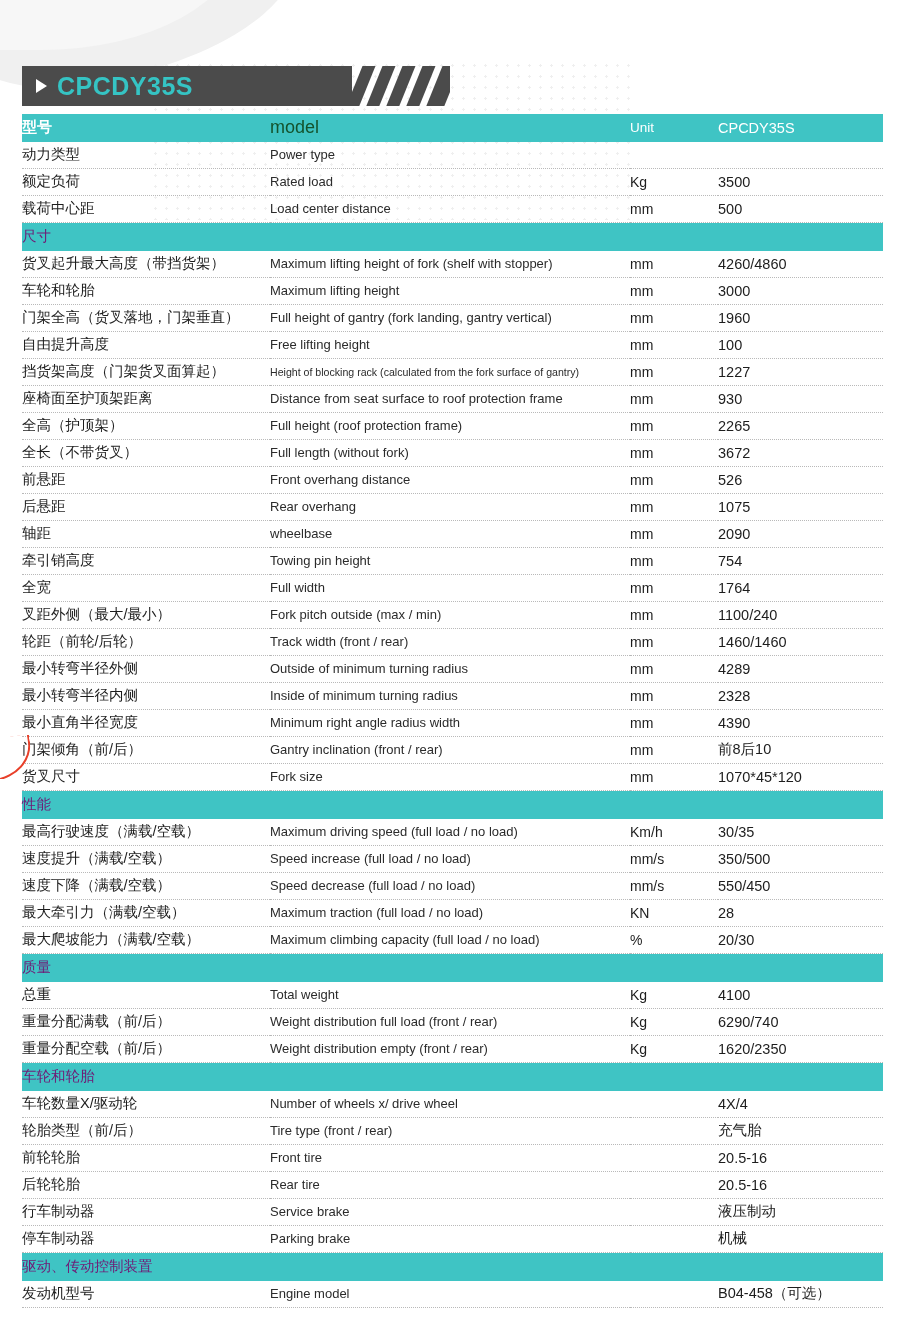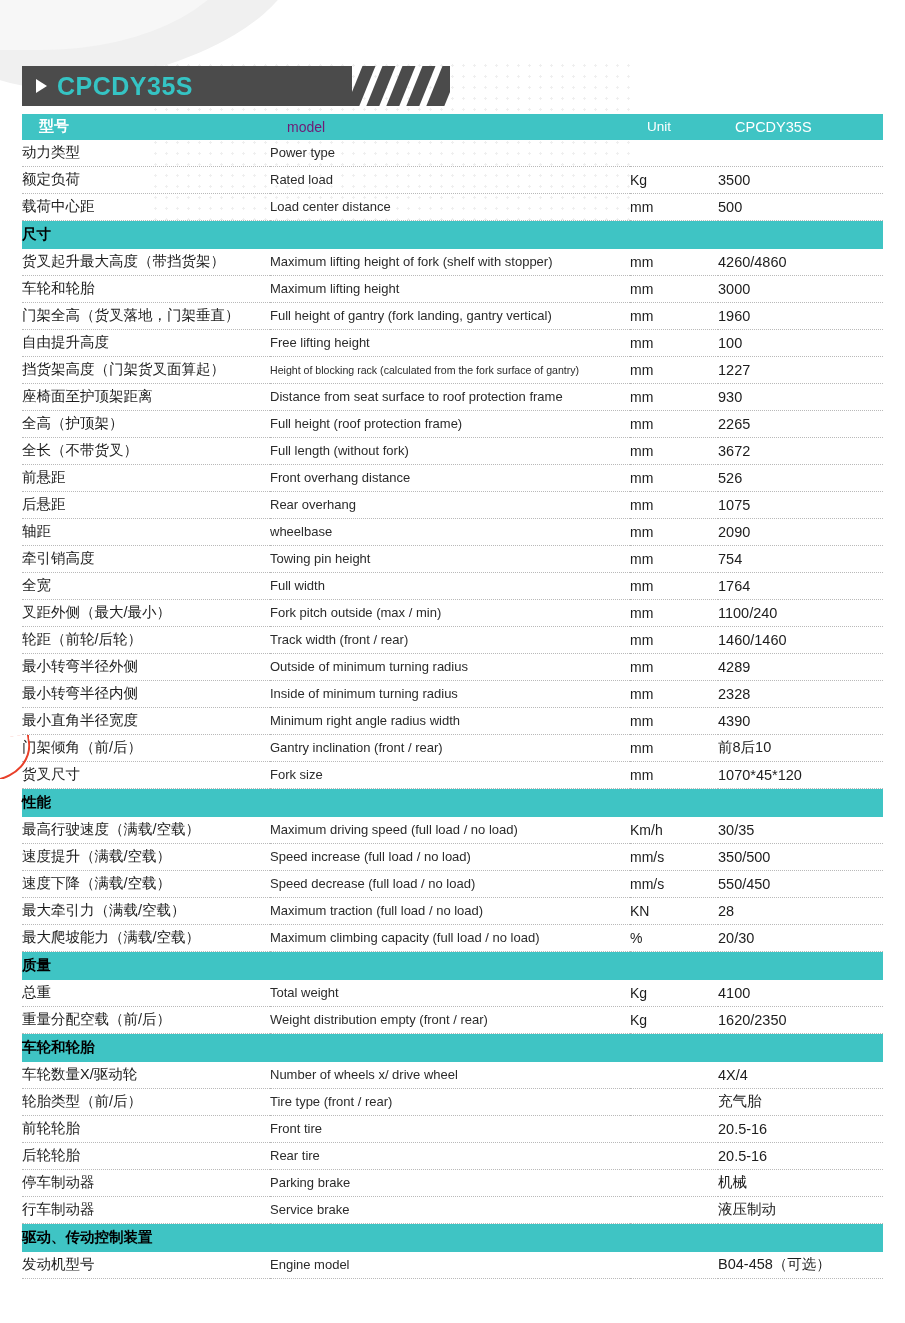--- a/index.html
+++ b/index.html
@@ -125,21 +125,21 @@
   table.spec col.c2 { width: 360px; }
   table.spec col.c3 { width: 88px; }
   table.spec col.c4 { width: 165px; }
 
   table.spec td {
     padding: 3px 0 4px 0;
     vertical-align: middle;
     border-bottom: 1px dotted #b9b9b9;
     height: 24px;
   }
-  table.spec tr.first td { border-top: none; padding-left: 17px; }
+  table.spec tr.first td { border-top: none; }
   td.cn {
     font-size: 14.5px;
     color: #1d1d1d;
     padding-left: 10px;
   }
   td.en {
     font-size: 13px;
     color: #2b2b2b;
   }
   td.unit {
@@ -154,32 +154,32 @@
   td.en.small { font-size: 10.6px; }
 
   
   tr.section td {
     background: #3fc4c4;
     border-bottom: none;
     padding: 4px 0 5px 0;
     height: 23px;
   }
   tr.section td.cn {
-    color: #000000;
-    font-weight: bold;
+    color: #701a75;
+    font-weight: normal;
     font-size: 14.5px;
   }
   
   tr.head td {
     background: #3fc4c4;
     border-bottom: none;
     height: 25px;
   }
   tr.head td.cn { color:#fff; font-weight:bold; font-size:15px; }
-  tr.head td.en { color:#701a75; font-size:14px; }
+  tr.head td.en { color:#14532d; font-size:18px; }
   tr.head td.unit { color:#fff; font-size:13.5px; }
   tr.head td.val { color:#fff; font-size:14.5px; }
 </style>
 </head>
 <body>
 
 <div class="bg-swoosh"></div>
 <div class="bg-swoosh2"></div>
 <div class="bg-dots"></div>
 <div class="red-mark"></div>
@@ -391,20 +391,26 @@
         <tr class="section">
           <td class="cn" colspan="4">质量</td>
         </tr>
         <tr class="data">
           <td class="cn">总重</td>
           <td class="en">Total weight</td>
           <td class="unit">Kg</td>
           <td class="val">4100</td>
         </tr>
         <tr class="data">
+          <td class="cn">重量分配满载（前/后）</td>
+          <td class="en">Weight distribution full load (front / rear)</td>
+          <td class="unit">Kg</td>
+          <td class="val">6290/740</td>
+        </tr>
+        <tr class="data">
           <td class="cn">重量分配空载（前/后）</td>
           <td class="en">Weight distribution empty (front / rear)</td>
           <td class="unit">Kg</td>
           <td class="val">1620/2350</td>
         </tr>
         <tr class="section">
           <td class="cn" colspan="4">车轮和轮胎</td>
         </tr>
         <tr class="data">
           <td class="cn">车轮数量X/驱动轮</td>
@@ -424,31 +430,31 @@
           <td class="unit"></td>
           <td class="val">20.5-16</td>
         </tr>
         <tr class="data">
           <td class="cn">后轮轮胎</td>
           <td class="en">Rear tire</td>
           <td class="unit"></td>
           <td class="val">20.5-16</td>
         </tr>
         <tr class="data">
+          <td class="cn">行车制动器</td>
+          <td class="en">Service brake</td>
+          <td class="unit"></td>
+          <td class="val">液压制动</td>
+        </tr>
+        <tr class="data">
           <td class="cn">停车制动器</td>
           <td class="en">Parking brake</td>
           <td class="unit"></td>
           <td class="val">机械</td>
         </tr>
-        <tr class="data">
-          <td class="cn">行车制动器</td>
-          <td class="en">Service brake</td>
-          <td class="unit"></td>
-          <td class="val">液压制动</td>
-        </tr>
         <tr class="section">
           <td class="cn" colspan="4">驱动、传动控制装置</td>
         </tr>
         <tr class="data">
           <td class="cn">发动机型号</td>
           <td class="en">Engine model</td>
           <td class="unit"></td>
           <td class="val">B04-458（可选）</td>
         </tr>
       </tbody>

